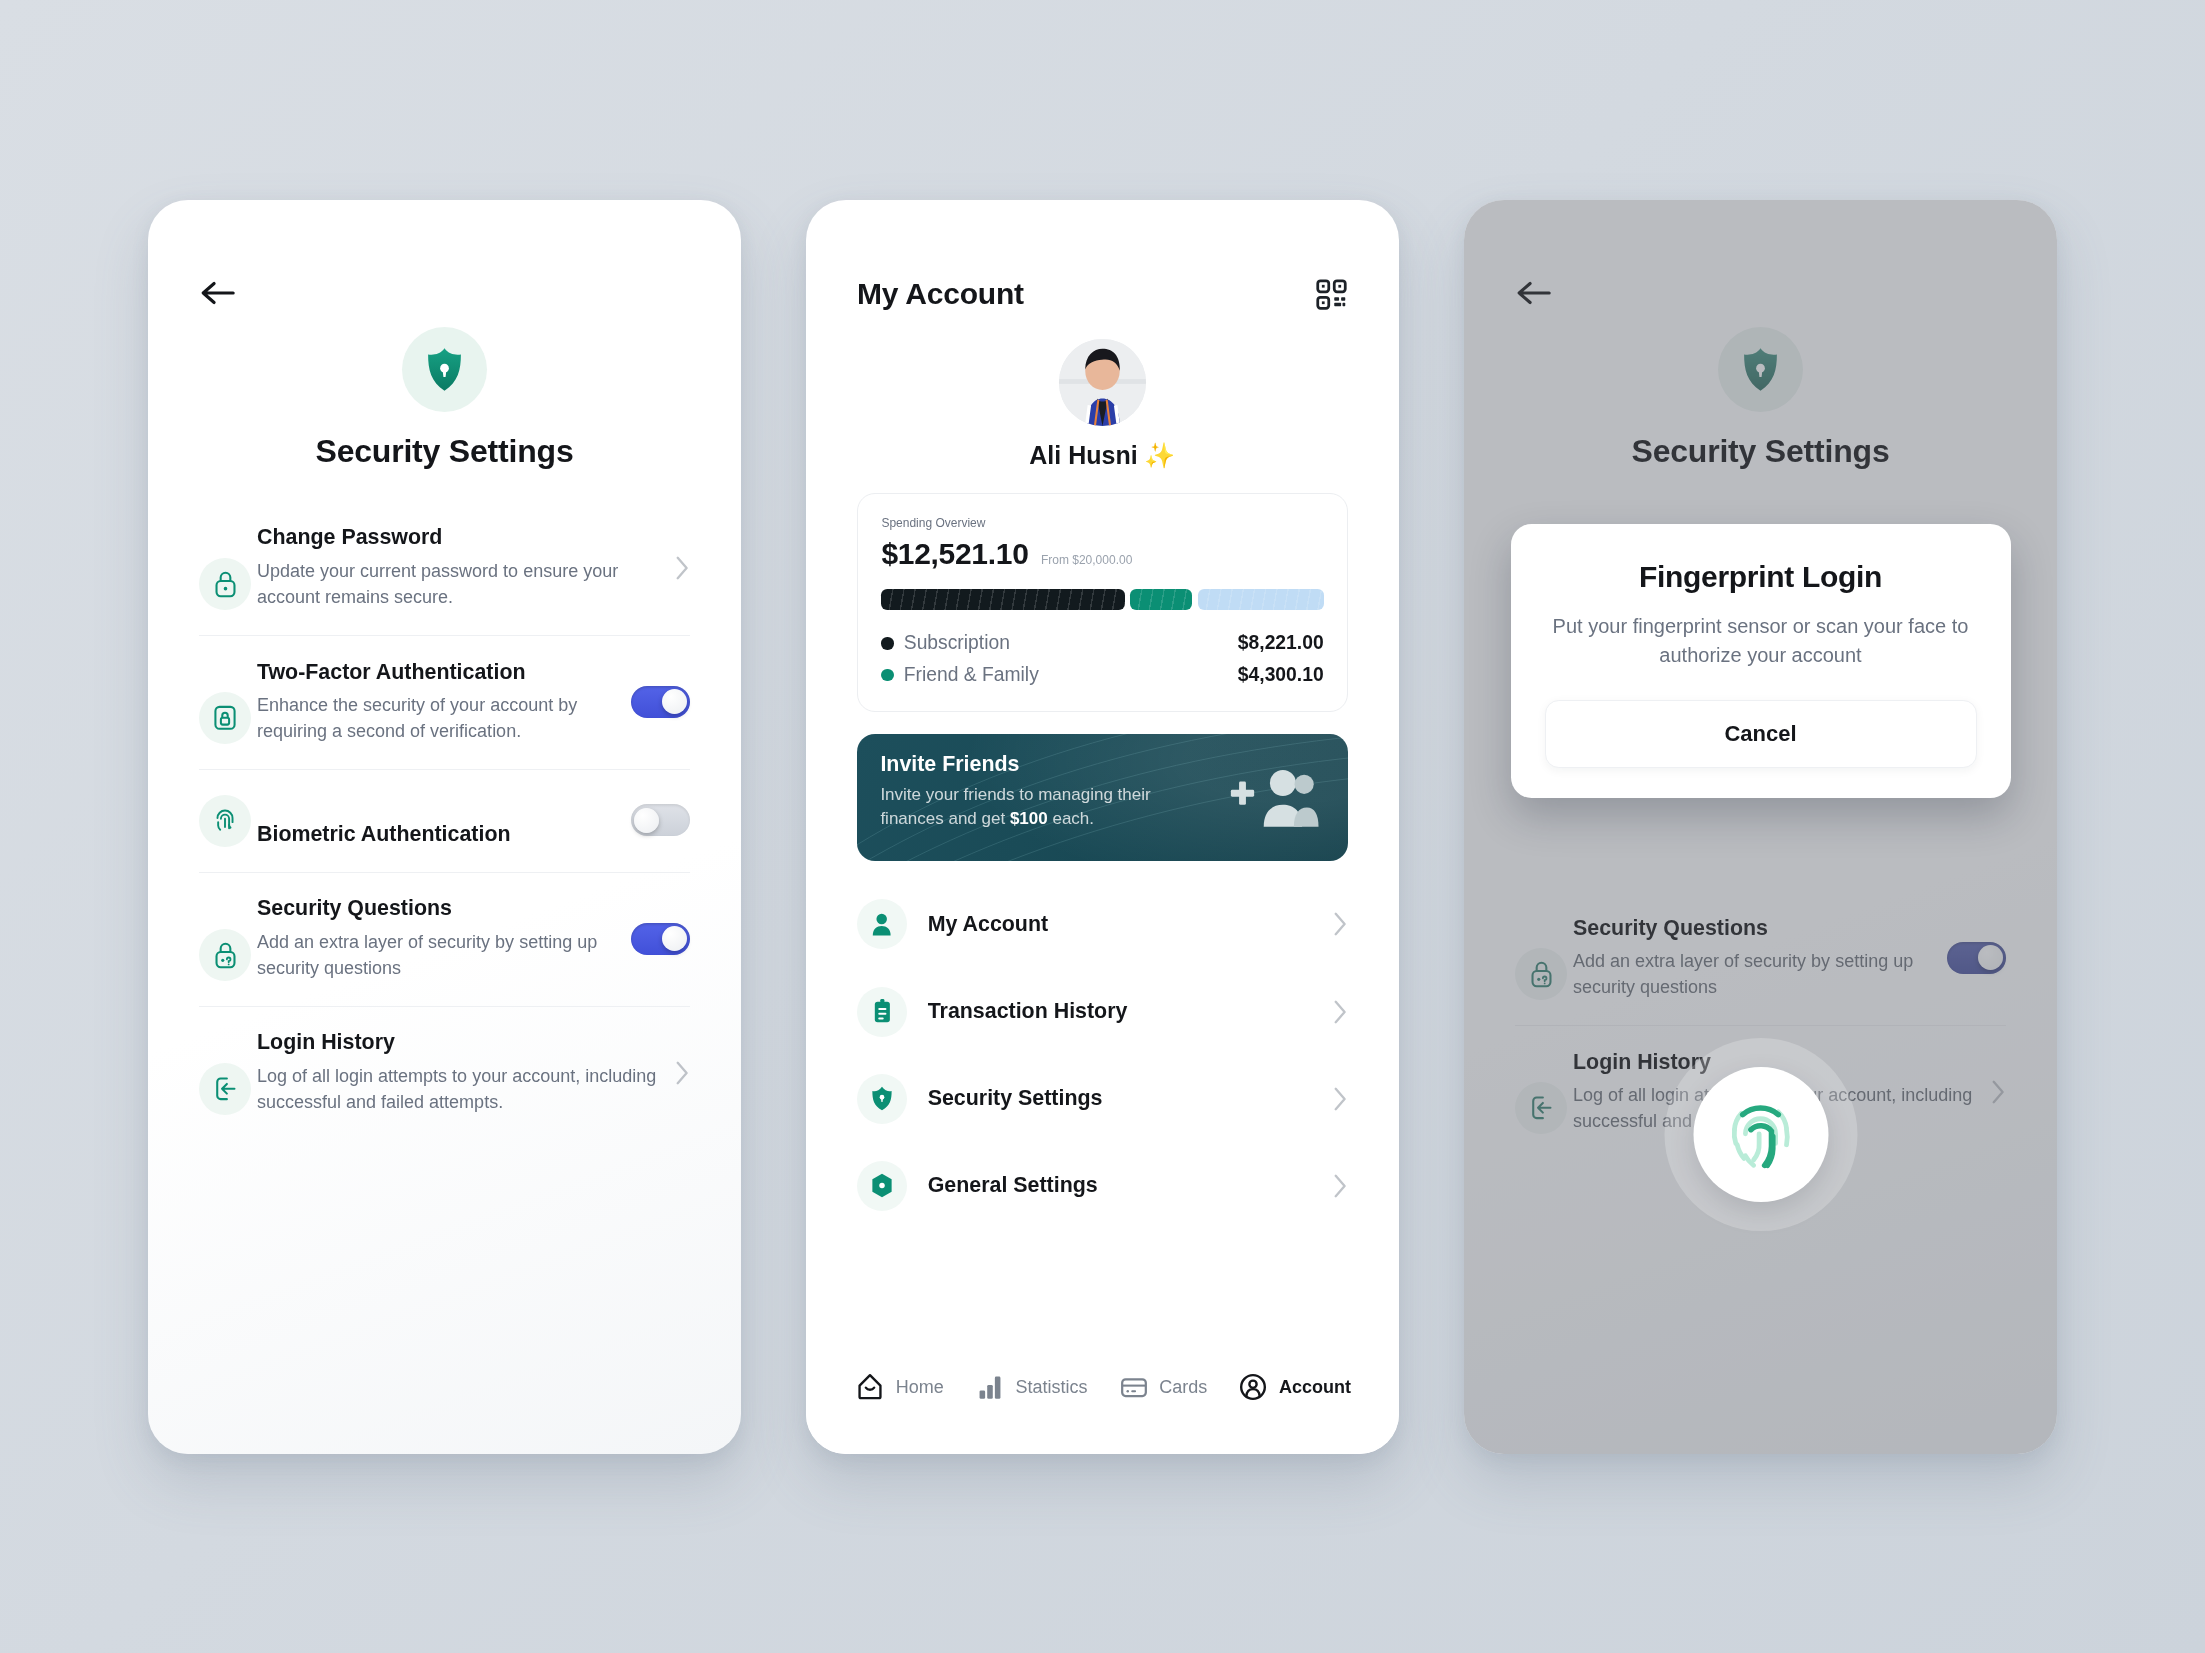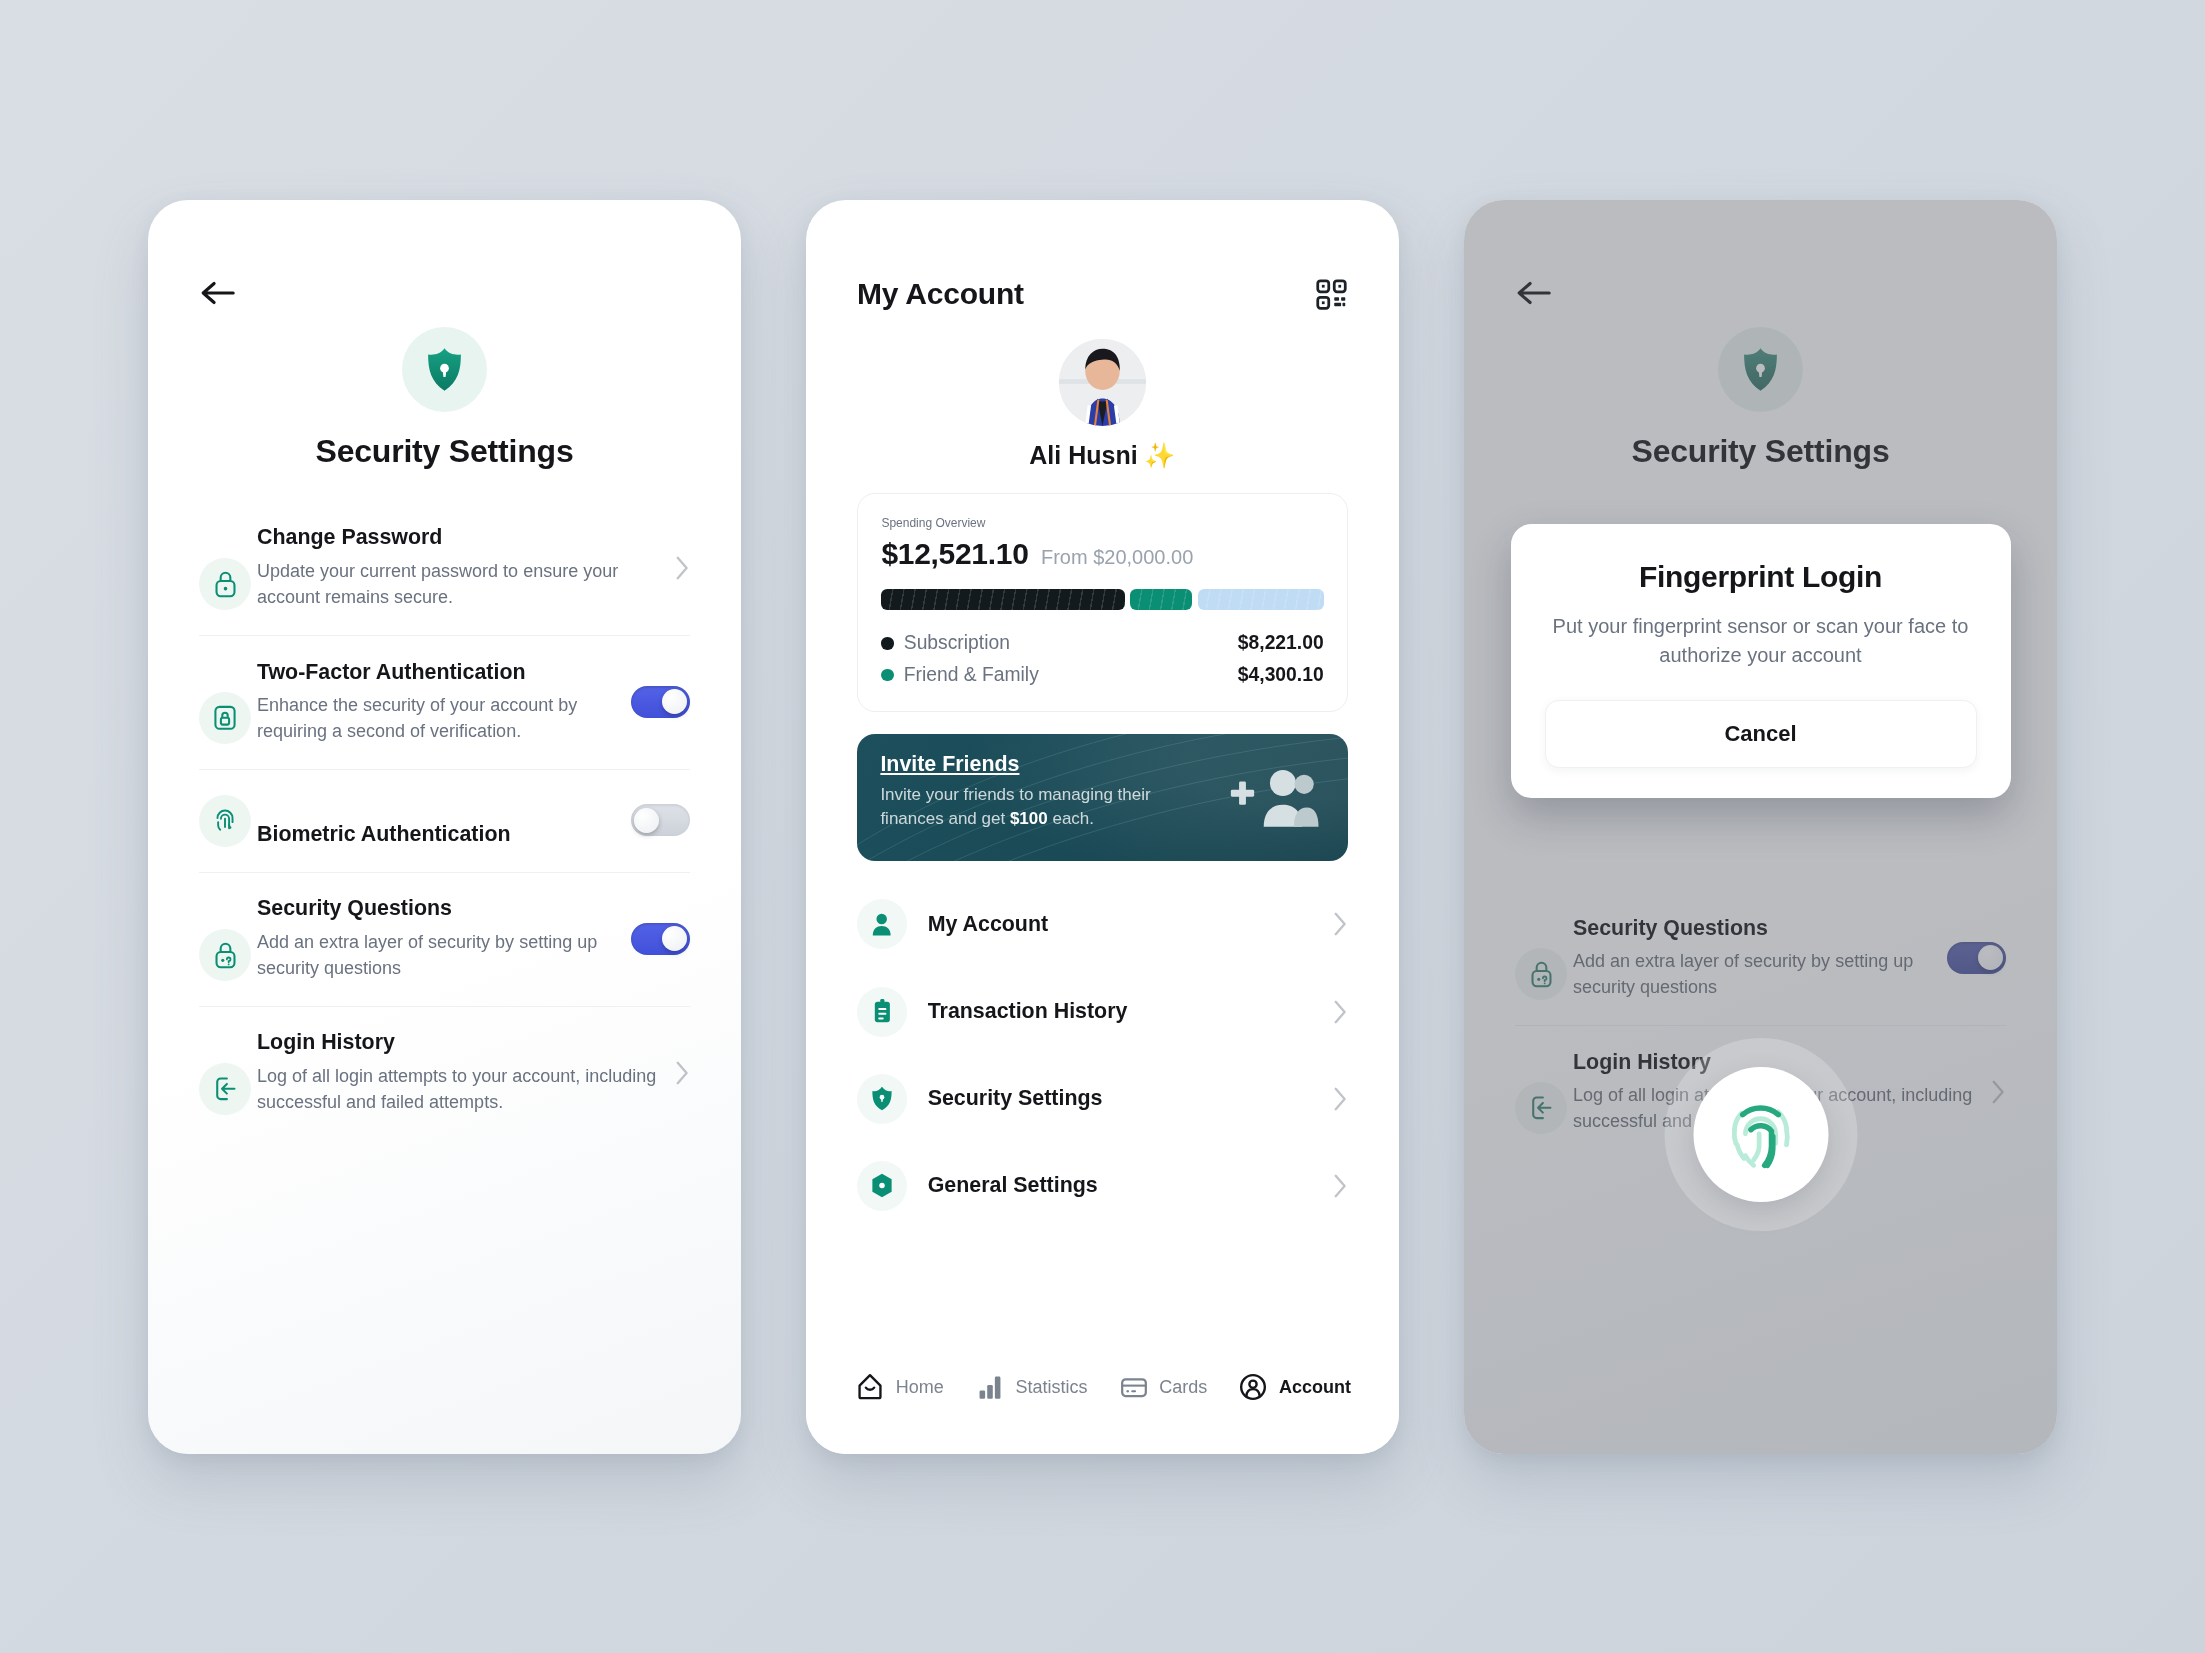--- a/index.html
+++ b/index.html
@@ -97,21 +97,21 @@
 
   .card {
     margin-top: 23.4px;
     border: 1.4px solid #eceef1; border-radius: 18px;
     padding: 22px 23.4px 20.7px 23.4px;
     background: #fff;
   }
   .card-label { font-size: 12px; color: #6a7280; }
   .amt-line { display:flex; align-items: baseline; gap: 12.4px; margin-top: 6.9px; }
   .amt { font-size: 30px; font-weight: 700; color:#14161a; letter-spacing:-0.3px; }
-  .amt-from { font-size: 20px; color:#9aa2ad; }
+  .amt-from { font-size: 12px; color:#9aa2ad; }
 
   .bar { display:flex; gap: 5.5px; margin-top: 18px; height: 20.7px; }
   .seg { border-radius: 6.2px; position: relative; overflow:hidden; }
   .seg::after{
     content:""; position:absolute; inset:0;
     background: repeating-linear-gradient(100deg, rgba(255,255,255,.14) 0 1.4px, transparent 1.4px 11px);
   }
   .seg.s1 { background:#121a1e; }
   .seg.s2 { background:#0b8f74; }
   .seg.s3 { background:#c0dcf5; }
@@ -125,21 +125,21 @@
 
   .invite {
     margin-top: 22px; border-radius: 18px; height: 127px;
     background:
       radial-gradient(120% 190% at 88% 20%, rgba(255,255,255,.09) 0 18%, transparent 55%),
       linear-gradient(118deg, #1d4f5c 0%, #1a4b57 40%, #16424d 100%);
     position: relative; overflow: hidden;
     padding: 18px 23.4px; color:#fff; cursor:pointer;
   }
   .invite .rings { position:absolute; inset:0; opacity:.16; }
-  .inv-title { font-size: 21.4px; font-weight: 700; position:relative;text-decoration:underline; }
+  .inv-title { font-size: 21.4px; font-weight: 700; position:relative; }
   .inv-desc { font-size: 17px; line-height:1.42; color: rgba(255,255,255,.78); margin-top: 5.5px; position:relative; max-width: 296px;}
   .inv-desc b { color:#fff; font-weight:700; }
   .inv-ico { position:absolute; right: 29px; top: 50%; transform: translateY(-50%); }
 
   .menu { margin-top: 19.3px; }
   .mrow { display:flex; align-items:center; gap: 20.7px; padding: 18.6px 0; cursor:pointer; }
   .m-ico { width: 50px; height:50px; border-radius:50%; background:#f1f8f5; display:flex;align-items:center;justify-content:center; flex:0 0 auto;}
   .m-label { flex:1; font-size: 21.4px; font-weight: 700; color:#14161a; }
 
   .tabbar {

